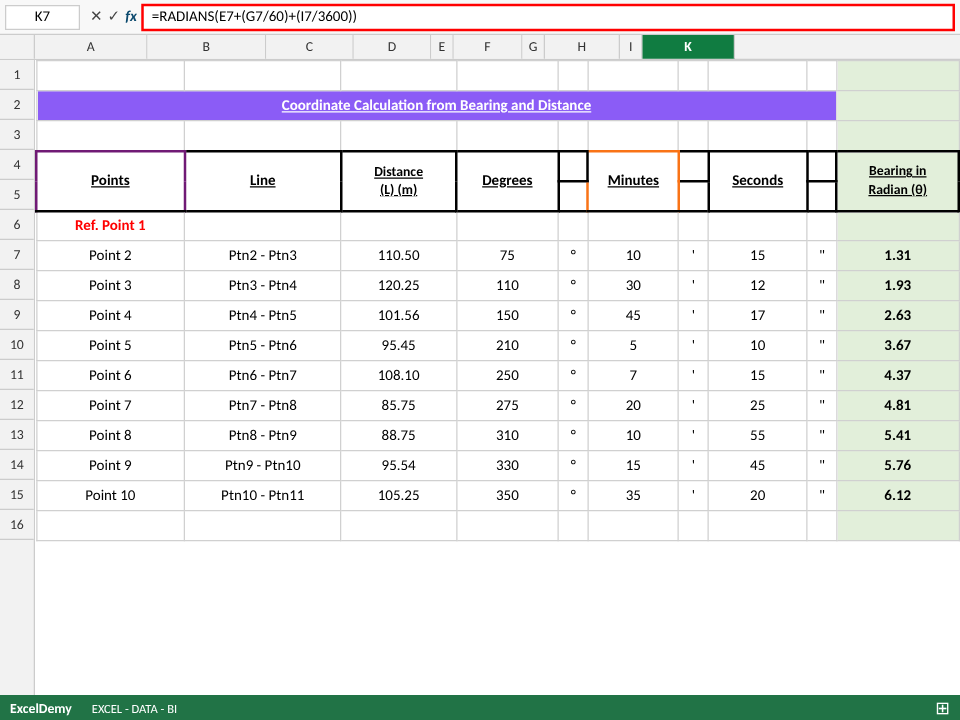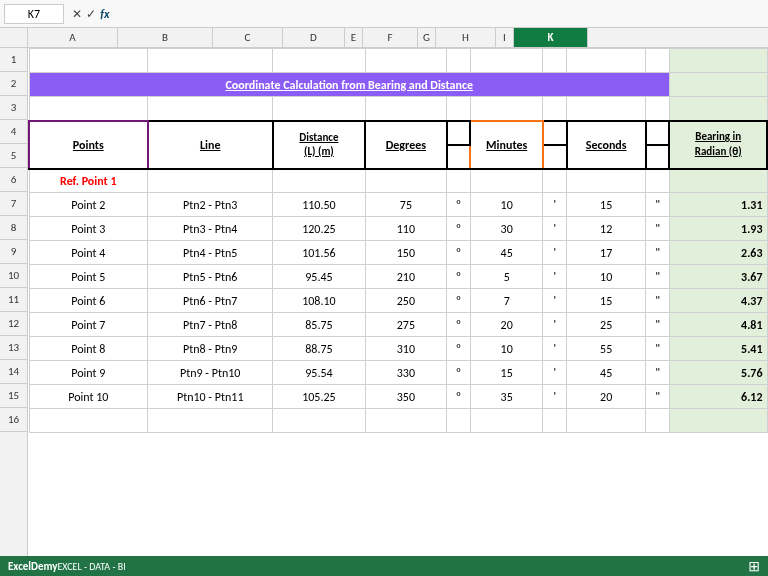--- a/index.html
+++ b/index.html
@@ -156,35 +156,35 @@
     .data-cell {
       text-align: center;
     }
     .ref-point {
       color: red;
       font-weight: bold;
       text-align: center;
     }
     .k-cell {
       background: #e2efda;
-      text-align: right;
+      text-align: center;
       font-weight: bold;
     }
     .k-header {
       background: #e2efda;
     }
 
     
     .bottom-bar {
       height: 20px;
       background: #217346;
       display: flex;
       align-items: center;
       padding: 0 8px;
-      gap: 0;
+      gap: 16px;
     }
     .bottom-bar-text {
       color: #fff;
       font-size: 10px;
     }
     .bottom-bar-logo {
       color: #fff;
       font-size: 11px;
       font-weight: bold;
     }
@@ -201,20 +201,21 @@
 
 <div class="spreadsheet-container">
 
   <div class="formula-bar">
     <div class="cell-ref-box">K7</div>
     <div class="formula-dividers">
       <span style="color:#444; font-size:12px; margin-left:4px;">✕</span>
       <span style="color:#444; font-size:12px;">✓</span>
       <span style="color:#0c4a6e; font-size:12px; font-style:italic; font-weight:bold;">fx</span>
     </div>
+    <div class="formula-input-box">=RADIANS(E7+(G7/60)+(I7/3600))</div>
   </div>
 
   <div class="col-headers">
     <div class="col-header" style="width:28px; border-right:1px solid #ccc;"></div>
     <div class="col-header" style="width:90px;">A</div>
     <div class="col-header" style="width:95px;">B</div>
     <div class="col-header" style="width:70px;">C</div>
     <div class="col-header" style="width:62px;">D</div>
     <div class="col-header" style="width:18px;">E</div>
     <div class="col-header" style="width:55px;">F</div>

